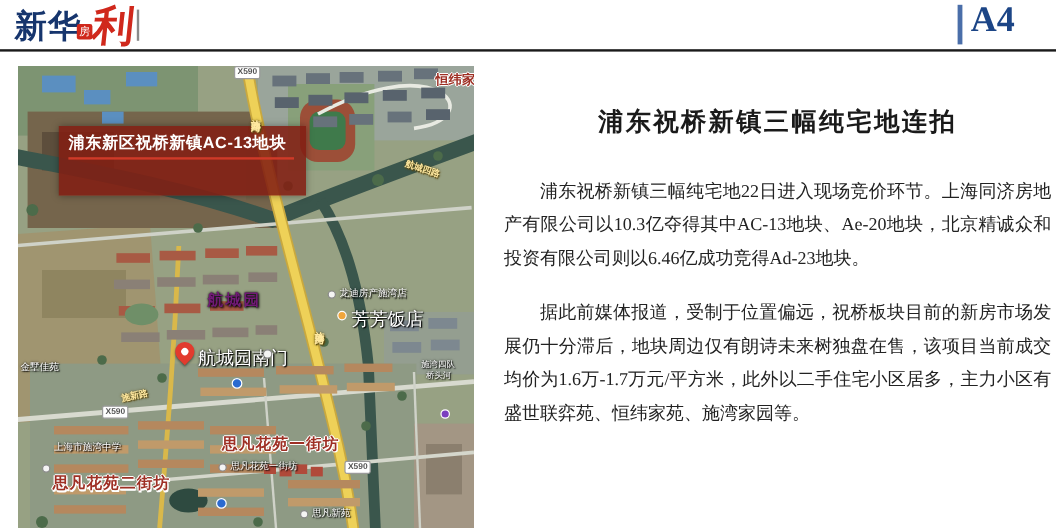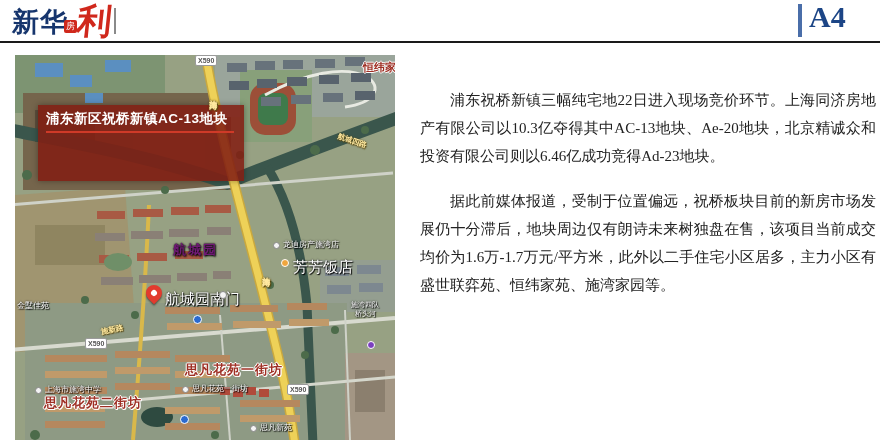--- a/index.html
+++ b/index.html
@@ -41,21 +41,21 @@
   .vtext { writing-mode:vertical-rl; text-orientation:upright; letter-spacing:1px; }
   .badge { position:absolute; font-size:7px; font-weight:bold; color:#555; background:#fff;
            border:1px solid #9a9a9a; border-radius:2px; padding:0 2px; line-height:9px; }
   .circle-icon { position:absolute; border-radius:50%; border:1px solid #fff; }
   .icon-white { background:#f4f4f4; border-color:#888; }
   .icon-food  { background:#f0a63c; }
   .icon-bus   { background:#2a6ad0; }
   .icon-purple{ background:#7b3fbf; }
 
   
-  #parcel-overlay { position:absolute; left:23px; top:50px; width:206px; height:76px;
+  #parcel-overlay { position:absolute; left:34px; top:50px; width:206px; height:58px;
                     background:rgba(130,30,18,0.87); box-shadow:0 0 6px rgba(0,0,0,.35);
                     padding:5px 8px 4px 8px; }
   #parcel-overlay .l1 { font-size:13.5px; font-weight:bold; color:#fff; letter-spacing:.5px; }
   #parcel-overlay .sep { height:2px; background:#cf3a28; margin:3px 0 4px 0; width:188px; }
   #parcel-overlay .l2 { font-size:13.5px; font-weight:bold; color:#fff; letter-spacing:.5px; }
 
   
   .pin { position:absolute; left:131px; top:230px; width:16px; height:16px; background:#e23b2e;
          border-radius:50% 50% 50% 0; transform:rotate(-45deg);
          box-shadow:-1px 1px 2px rgba(0,0,0,.5); }
@@ -246,21 +246,21 @@
 
     <div class="circle-icon icon-bus" style="left:178px; top:260px; width:9px; height:9px;"></div>
     <div class="circle-icon icon-bus" style="left:165px; top:360px; width:9px; height:9px;"></div>
     <div class="circle-icon icon-purple" style="left:352px; top:286px; width:8px; height:8px;"></div>
 
     <div class="maplabel poi-red" style="left:170px; top:308px;">思凡花苑一街坊</div>
     <div class="circle-icon icon-white" style="left:167px; top:331px; width:7px; height:7px;"></div>
     <div class="maplabel poi-sm" style="left:177px; top:329px;">思凡花苑一街坊</div>
 
     <div class="circle-icon icon-white" style="left:20px; top:332px; width:7px; height:7px;"></div>
-    <div class="maplabel poi-sm" style="left:30px; top:330px;text-align:right;">上海市施湾中学</div>
+    <div class="maplabel poi-sm" style="left:30px; top:313px;text-align:right;">上海市施湾中学</div>
 
     <div class="maplabel poi-red" style="left:29px; top:341px;">思凡花苑二街坊</div>
 
     <div class="maplabel poi-sm" style="left:2px; top:246px;">金墅佳苑</div>
 
     <div class="maplabel poi-red-sm" style="left:348px; top:6px;">恒纬家苑</div>
 
     <div class="maplabel poi-sm" style="left:336px; top:246px; font-size:7px;">施湾四队</div>
     <div class="maplabel poi-sm" style="left:340px; top:255px; font-size:7px;">桥头河</div>
 
@@ -271,17 +271,18 @@
     <div class="maplabel roadname vtext" style="left:246px; top:215px;">施湾路</div>
     <div class="maplabel roadname" style="left:86px; top:271px; transform:rotate(-12deg); font-size:7.5px;">施新路</div>
     <div class="maplabel roadname" style="left:322px; top:82px; transform:rotate(18deg); font-size:7.5px;">航城四路</div>
 
     <div class="badge" style="left:180px; top:0px;">X590</div>
     <div class="badge" style="left:70px; top:283px;">X590</div>
     <div class="badge" style="left:272px; top:329px;">X590</div>
   </div>
 
   <div id="article">
+    <h1 id="article-title">浦东祝桥新镇三幅纯宅地连拍</h1>
     <p class="para first">浦东祝桥新镇三幅纯宅地22日进入现场竞价环节。上海同济房地产有限公司以10.3亿夺得其中AC-13地块、Ae-20地块，北京精诚众和投资有限公司则以6.46亿成功竞得Ad-23地块。</p>
     <p class="para">据此前媒体报道，受制于位置偏远，祝桥板块目前的新房市场发展仍十分滞后，地块周边仅有朗诗未来树独盘在售，该项目当前成交均价为1.6万-1.7万元/平方米，此外以二手住宅小区居多，主力小区有盛世联弈苑、恒纬家苑、施湾家园等。</p>
   </div>
 
 </div>
 
 </body></html>

